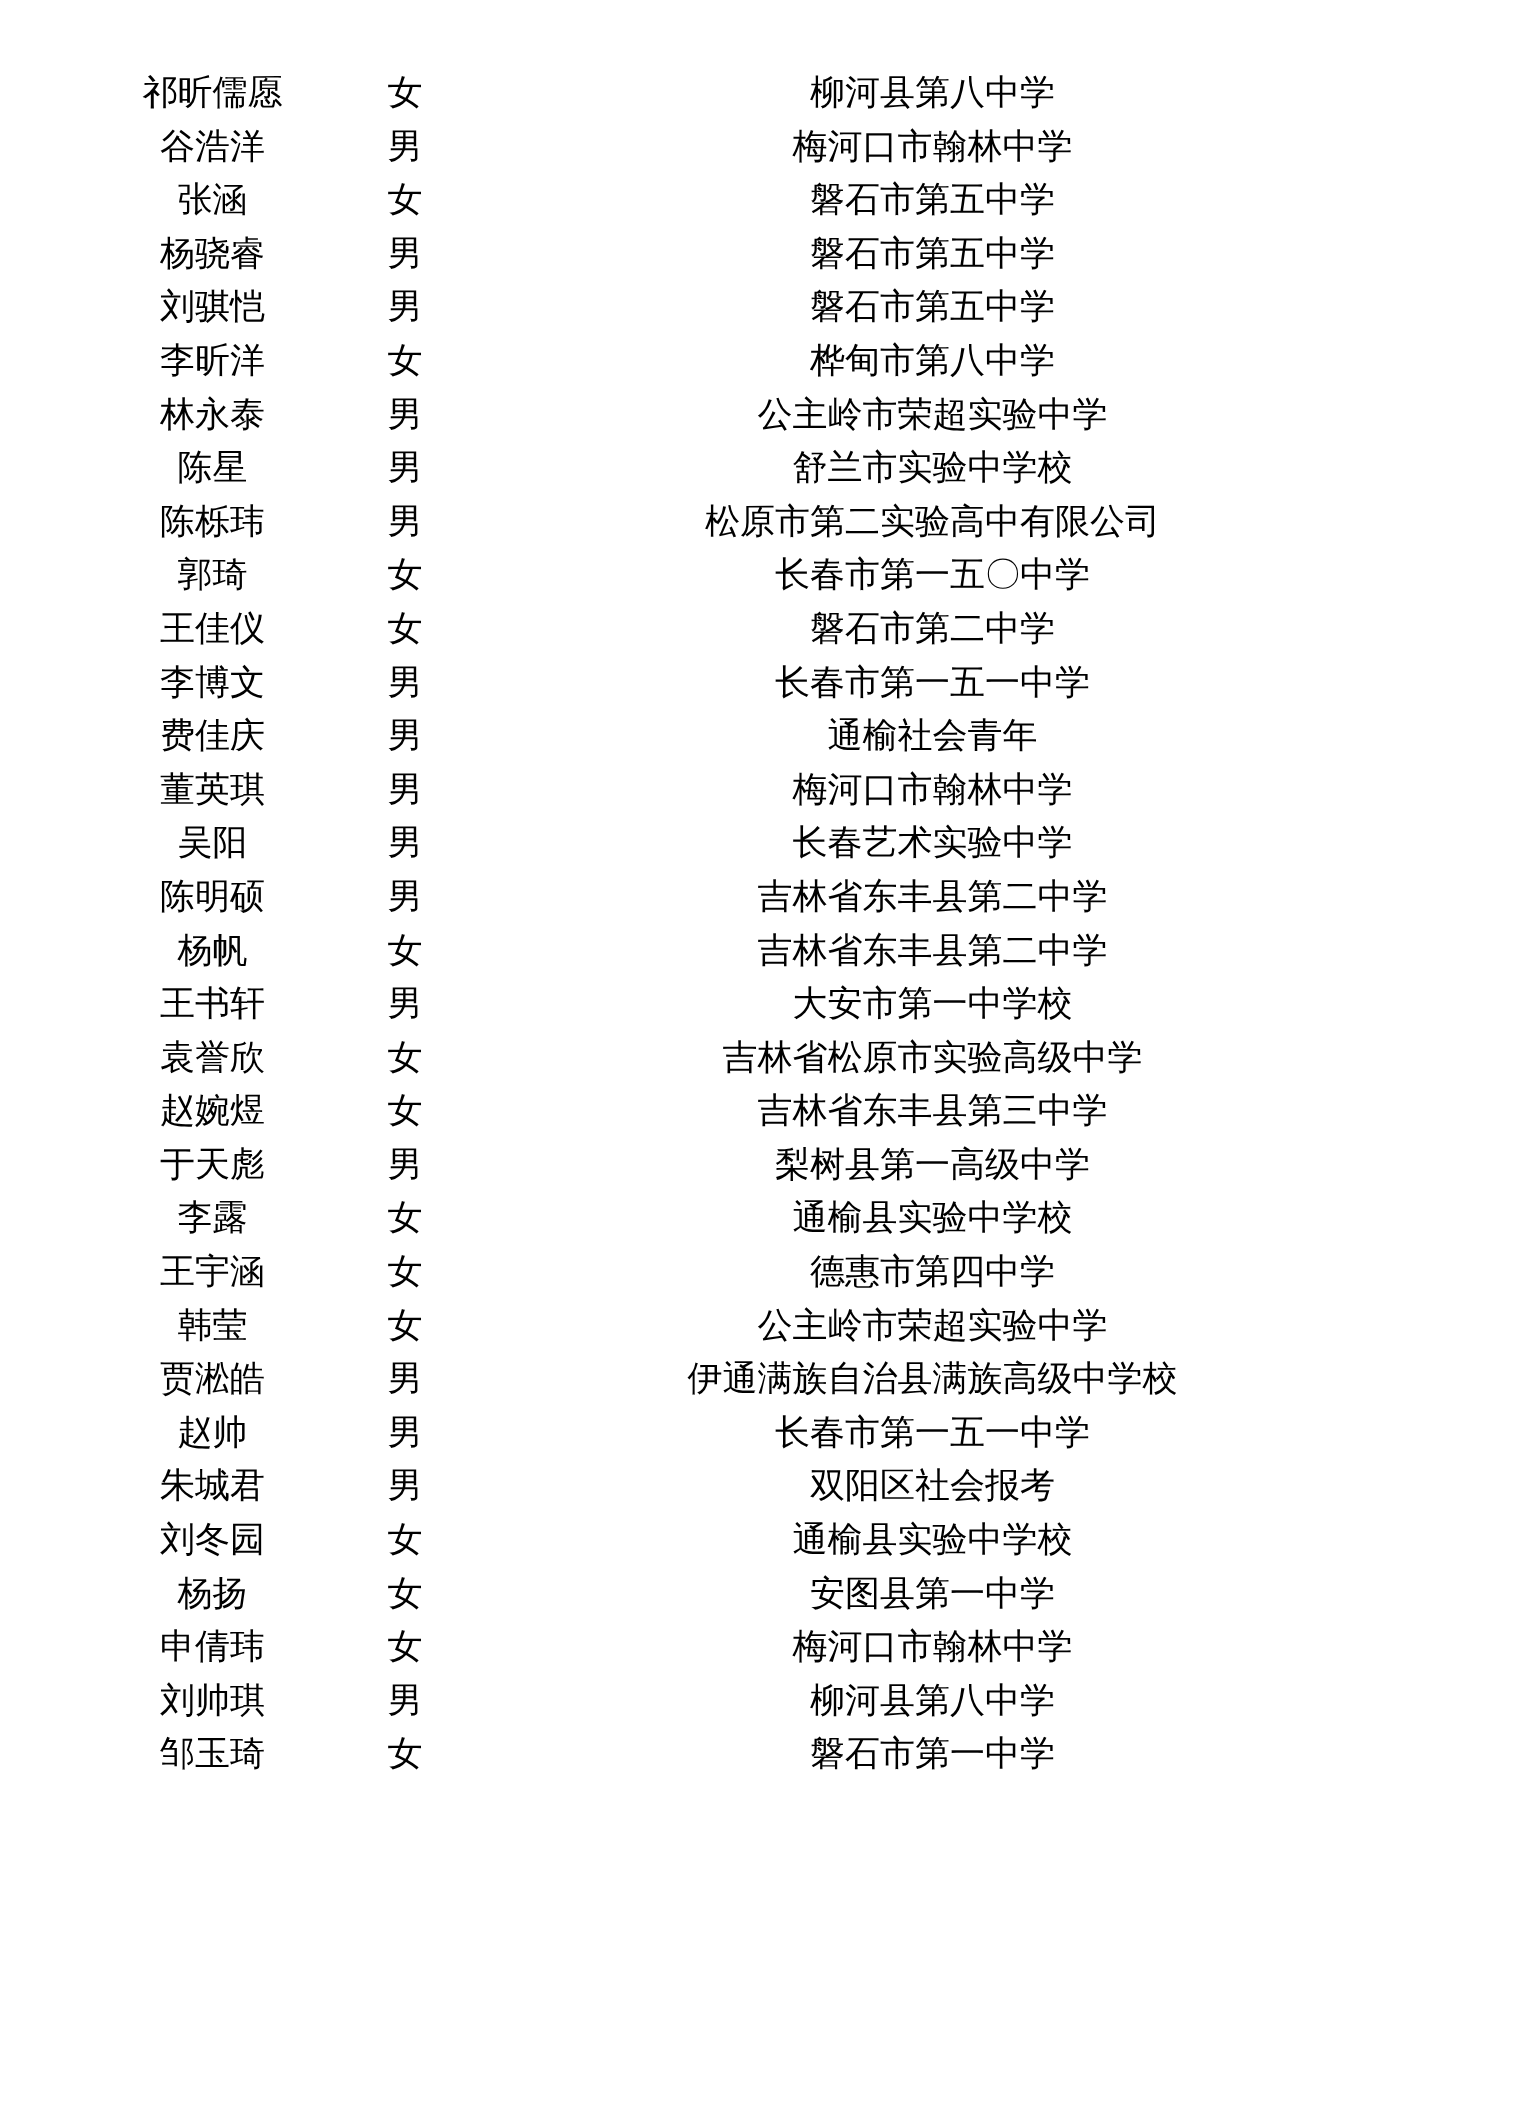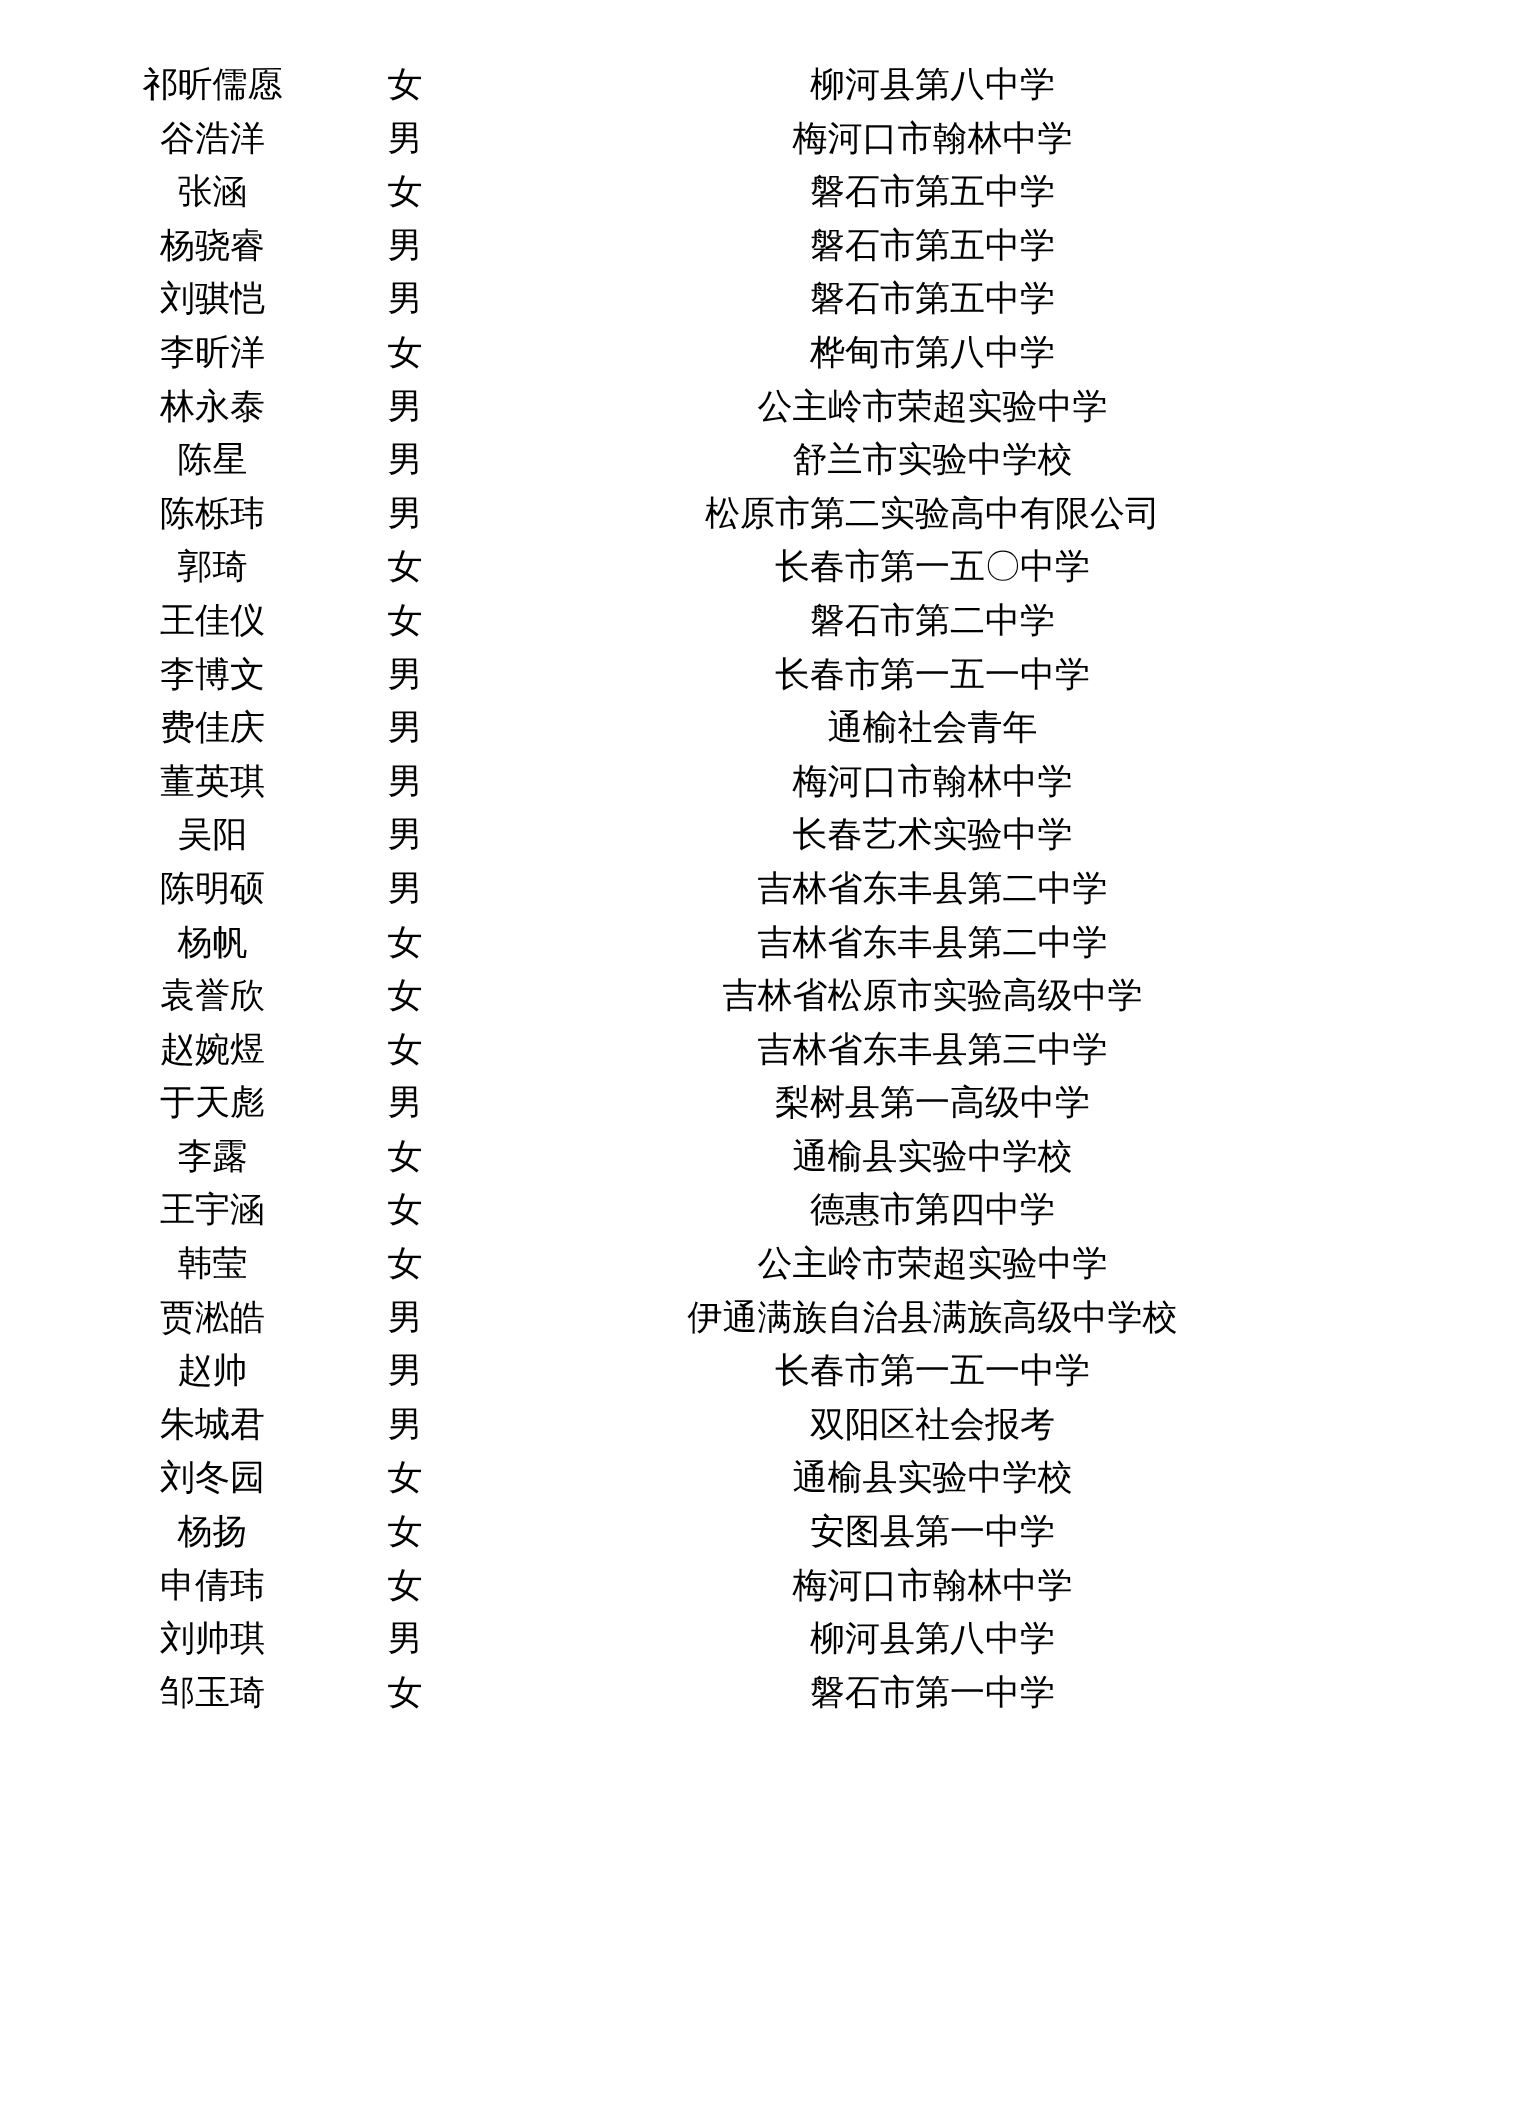--- a/index.html
+++ b/index.html
@@ -19,20 +19,21 @@
     box-sizing: border-box;
     width: 1522px;
     height: 2124px;
     padding: 58px 105px 0 105px;
     background: #ffffff;
   }
   table.roster {
     width: 1270px;
     border-collapse: collapse;
     table-layout: fixed;
+    margin-top: 8px;
   }
   table.roster td {
     padding: 0;
     font-size: 35px;
     line-height: 53.6px;
     white-space: nowrap;
     vertical-align: baseline;
   }
   td.col-name {
     width: 215px;
@@ -132,20 +133,25 @@
           <td class="col-name">陈明硕</td>
           <td class="col-gender">男</td>
           <td class="col-school">吉林省东丰县第二中学</td>
         </tr>
         <tr>
           <td class="col-name">杨帆</td>
           <td class="col-gender">女</td>
           <td class="col-school">吉林省东丰县第二中学</td>
         </tr>
         <tr>
+          <td class="col-name">王书轩</td>
+          <td class="col-gender">男</td>
+          <td class="col-school">大安市第一中学校</td>
+        </tr>
+        <tr>
           <td class="col-name">袁誉欣</td>
           <td class="col-gender">女</td>
           <td class="col-school">吉林省松原市实验高级中学</td>
         </tr>
         <tr>
           <td class="col-name">赵婉煜</td>
           <td class="col-gender">女</td>
           <td class="col-school">吉林省东丰县第三中学</td>
         </tr>
         <tr>

